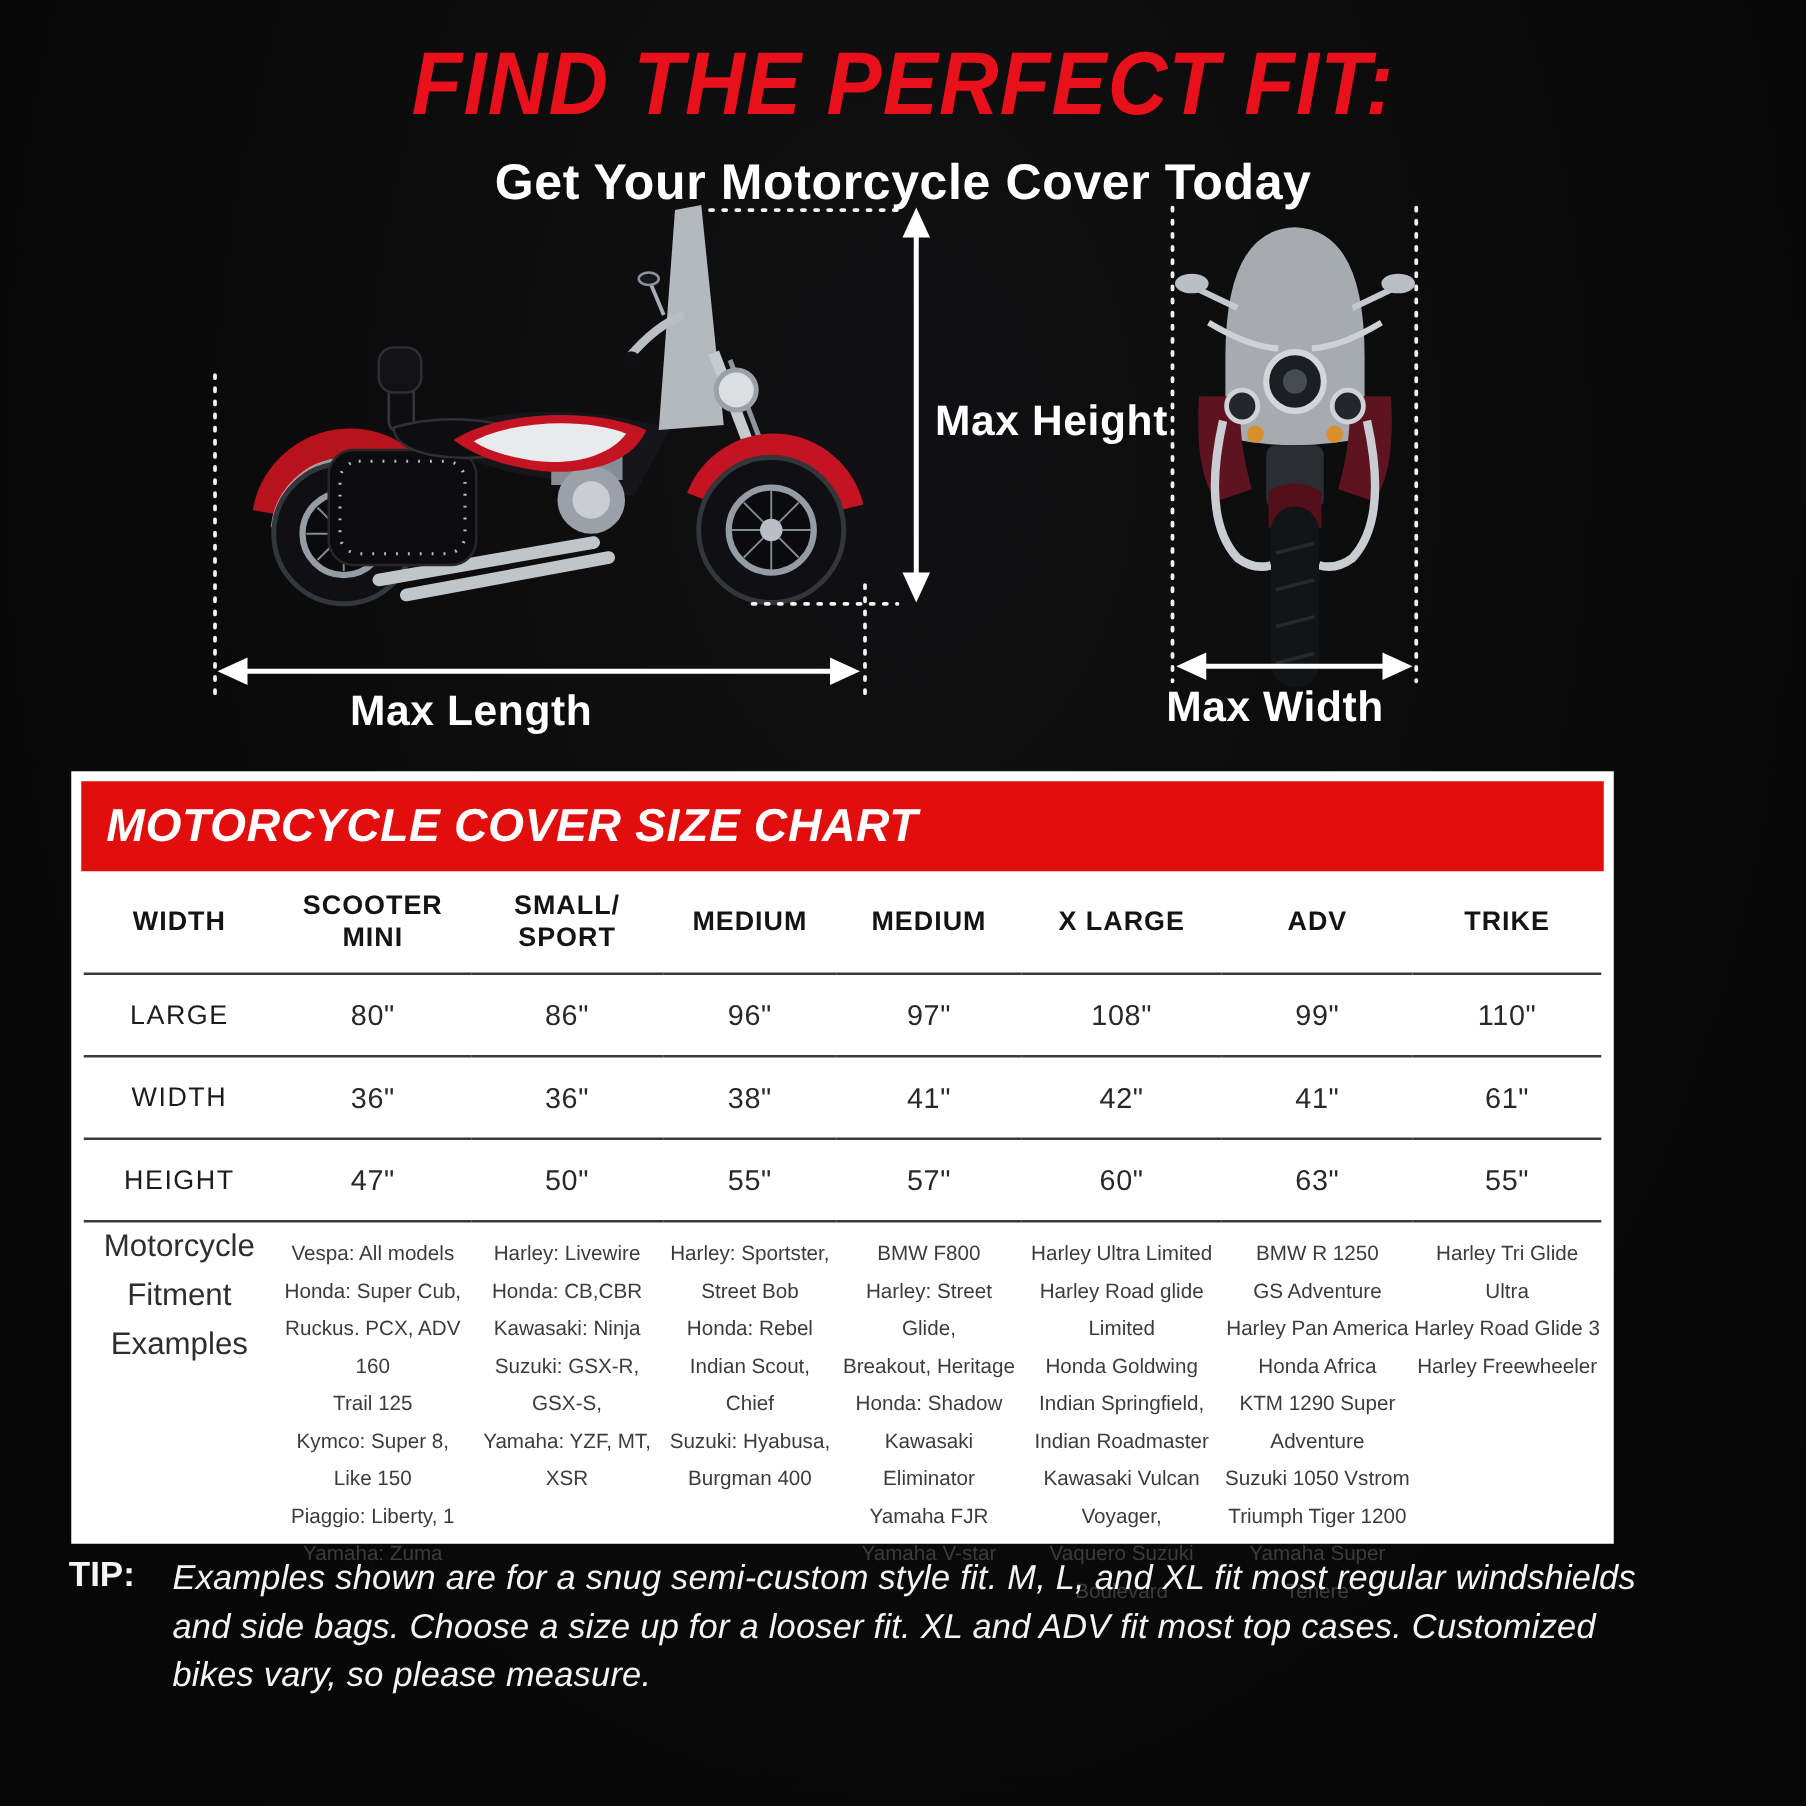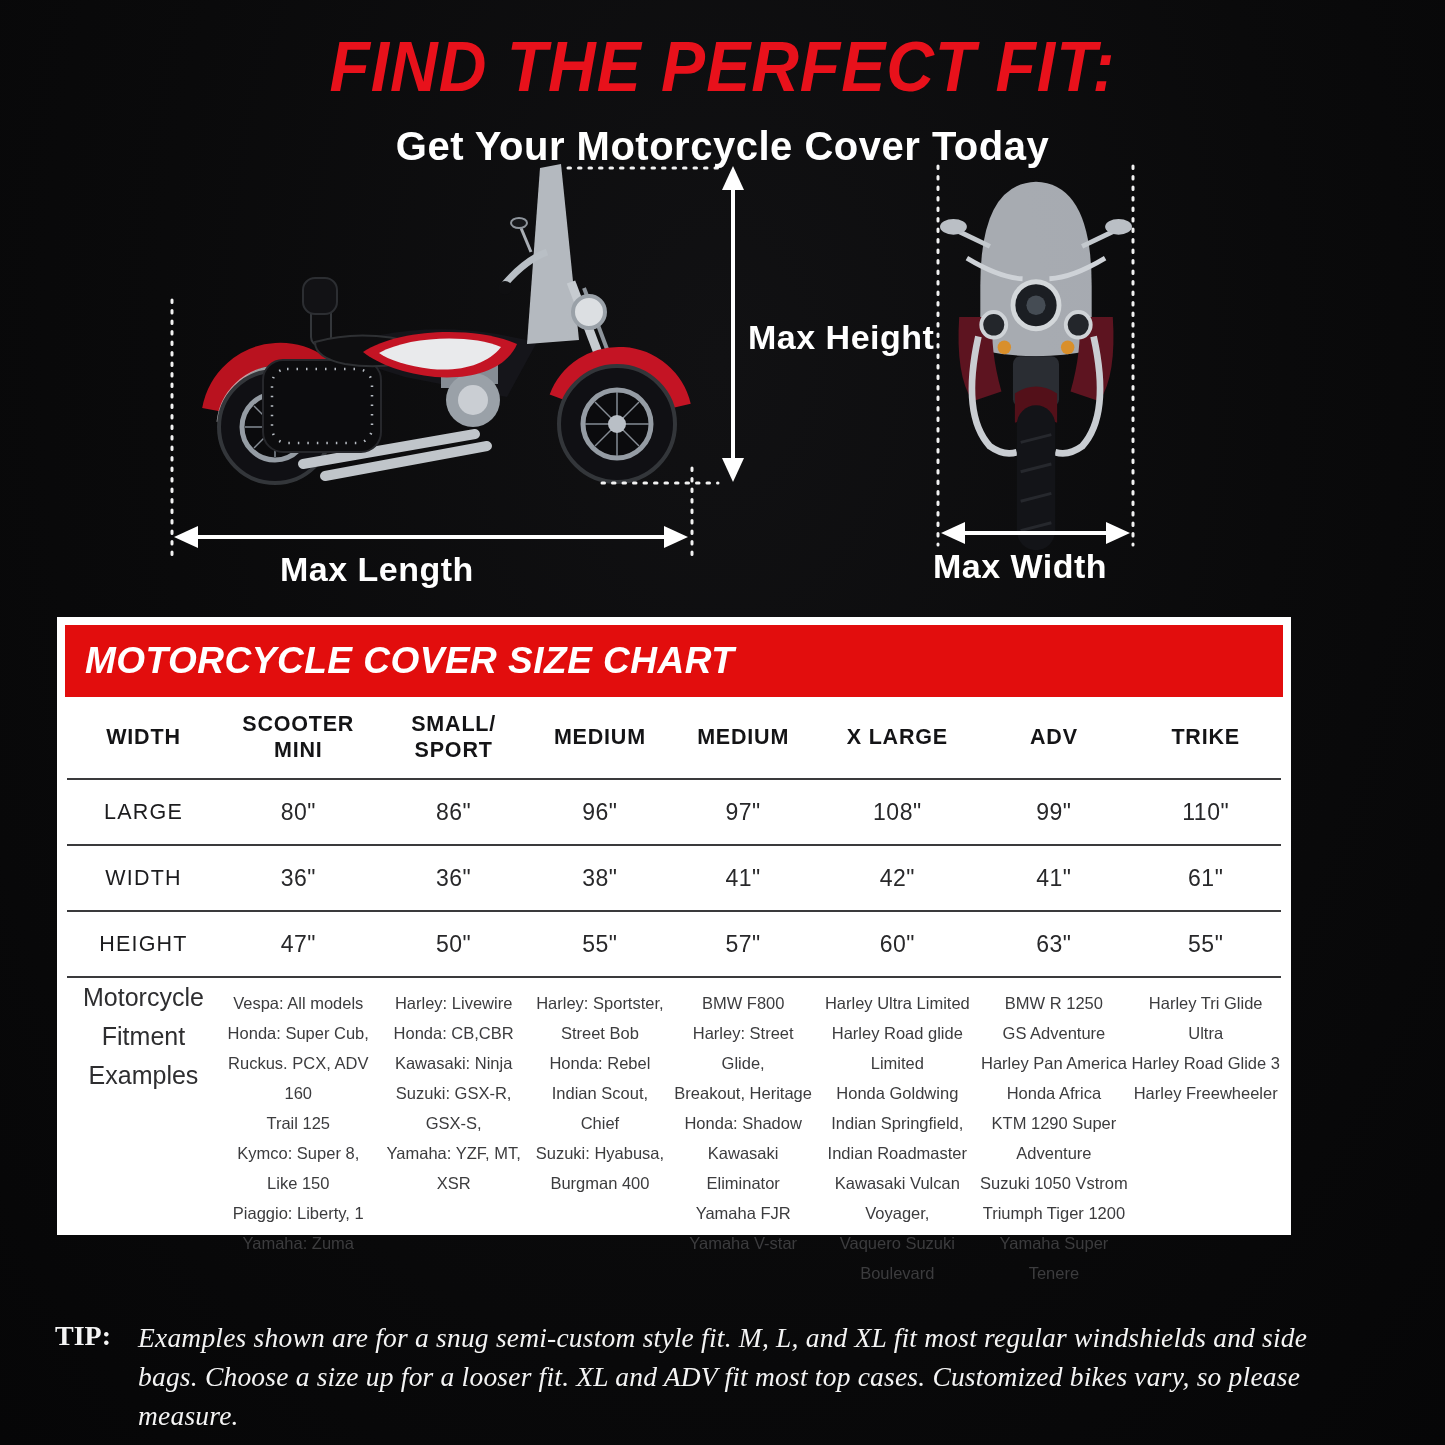--- a/index.html
+++ b/index.html
@@ -53,21 +53,21 @@
   .size-table tr.fitment-row td{
     vertical-align:top;white-space:pre-line;border:none;
   }
   .size-table td.fitlabel{
     font-size:25px;line-height:1.55;color:#2e2e30;
   }
   .size-table td.fitcell{
     padding-top:10px;font-size:16.5px;line-height:1.82;color:#3c3c3e;text-align:center;
   }
   
-  .tip{position:absolute;left:50px;top:1318px;width:1300px;color:#f4f4f4;font-family:Liberation Serif, serif;}
+  .tip{position:absolute;left:50px;top:1242px;width:1300px;color:#f4f4f4;}
   .tip-label{
     position:absolute;left:5px;top:2px;font-weight:700;font-size:28px;font-style:normal;
   }
   .tip-text{
     display:block;margin-left:88px;width:1205px;font-size:27.5px;font-style:italic;
     font-weight:500;line-height:1.42;letter-spacing:.2px;
   }
 </style>
 </head>
 <body>

